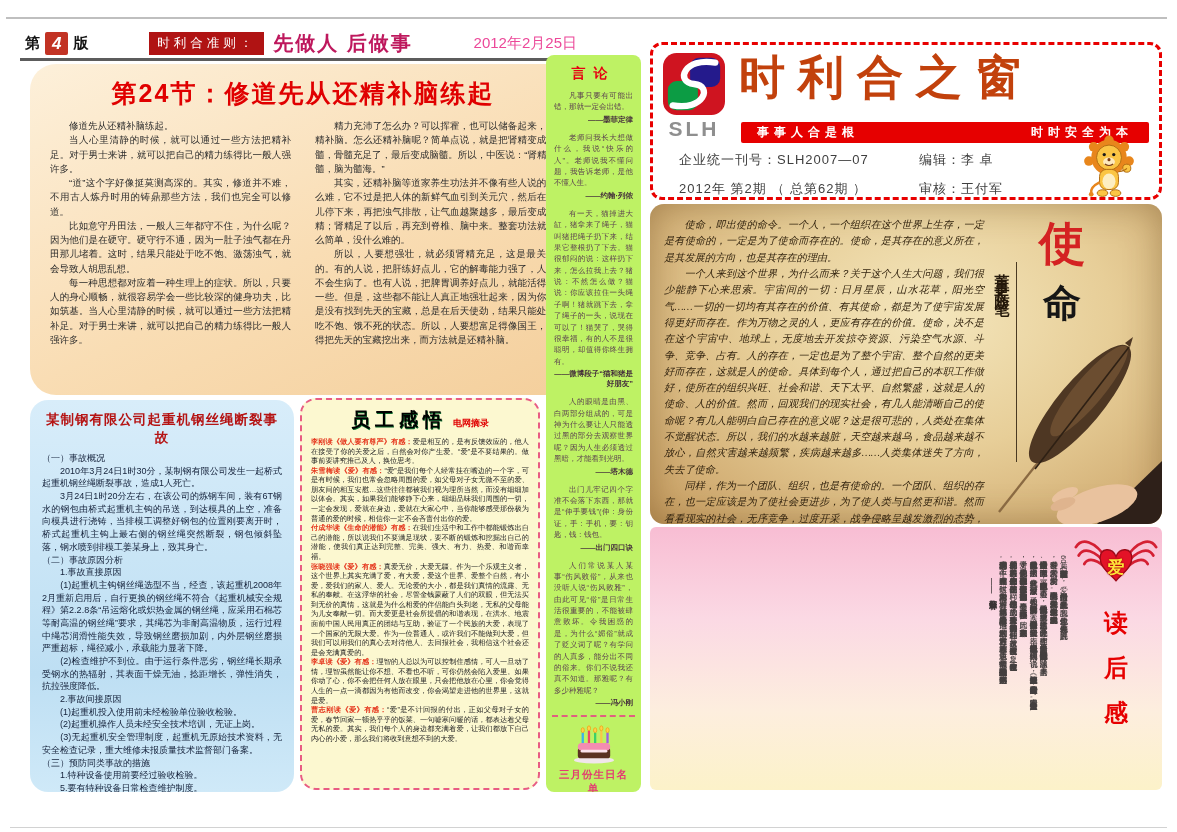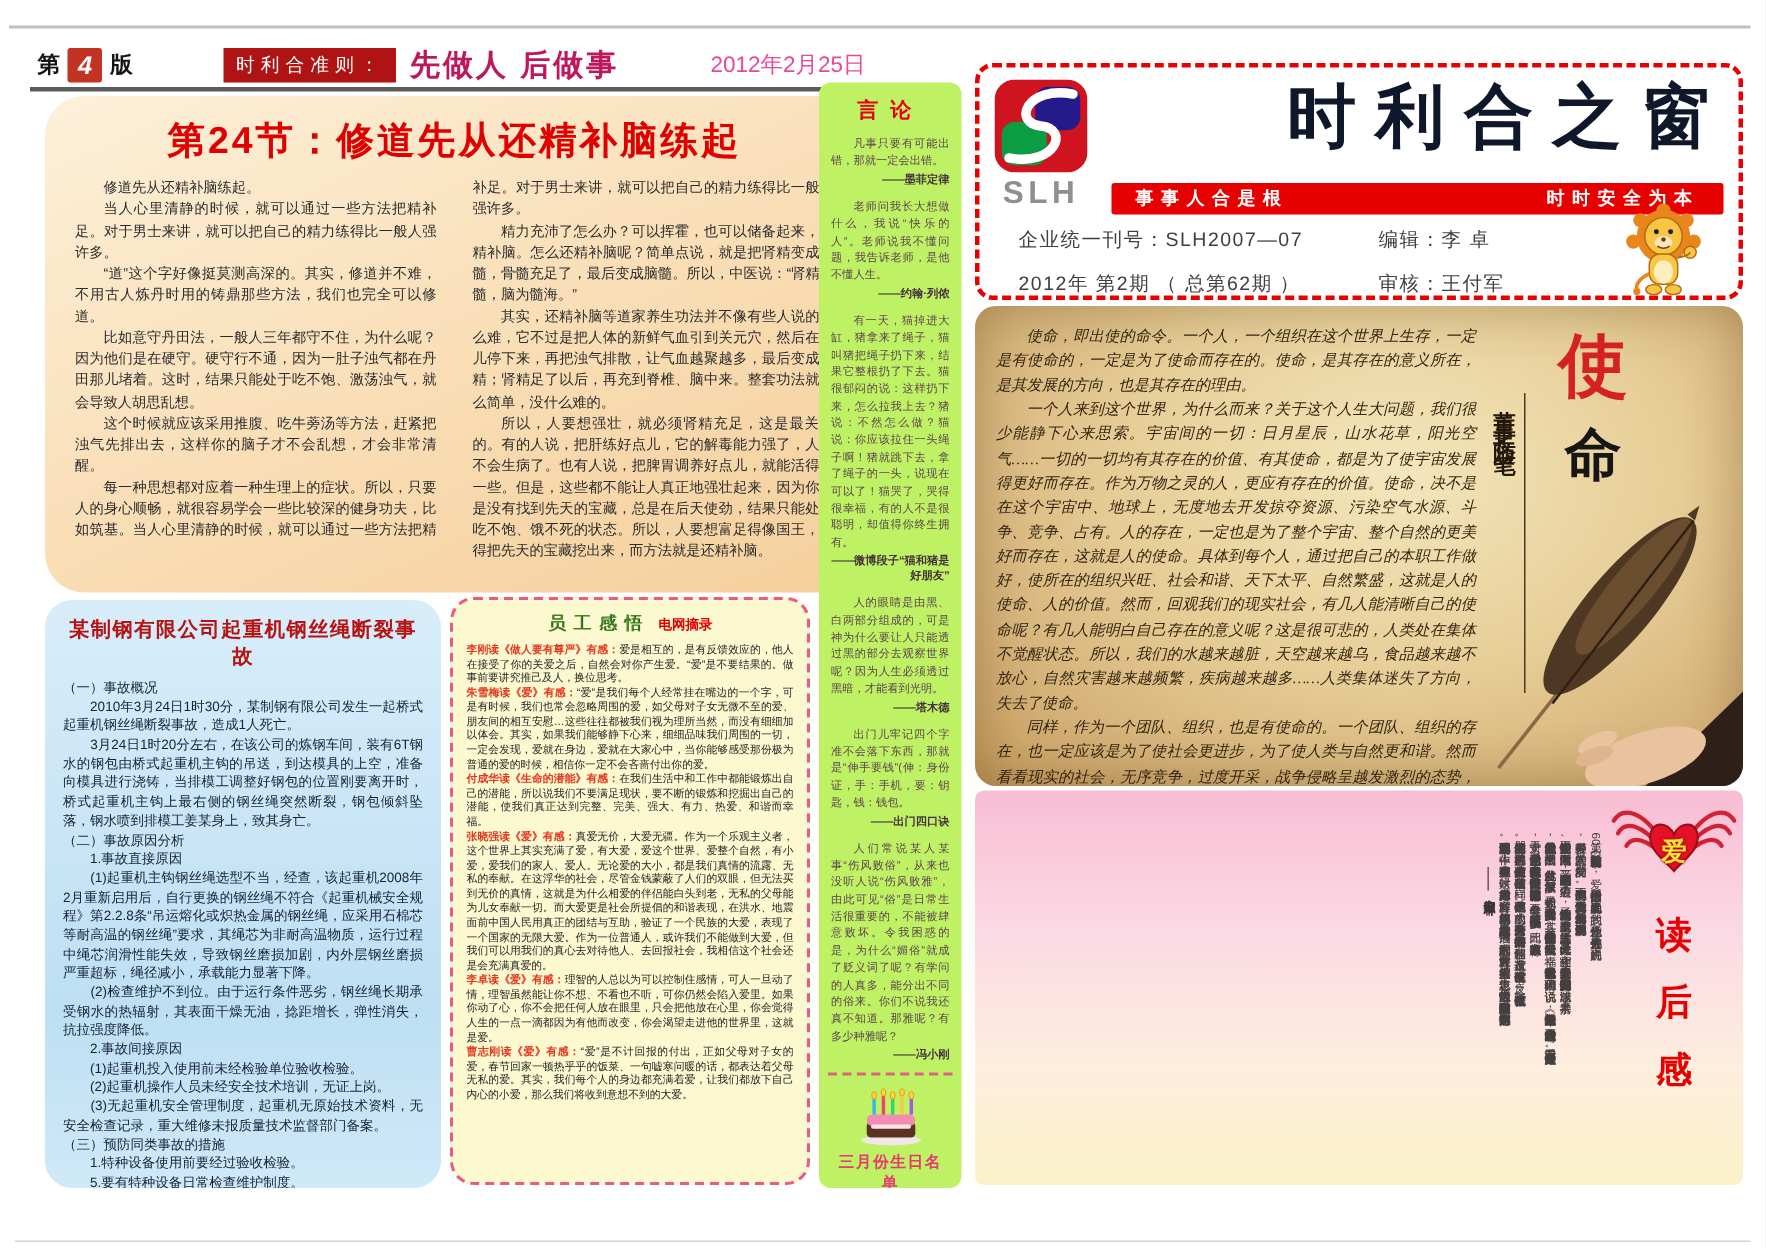--- a/index.html
+++ b/index.html
@@ -37,21 +37,21 @@
            padding:8px 12px;box-sizing:border-box;overflow:hidden}
   .bluebox h2{margin:3px 0 5px;text-align:center;color:#b51414;font-size:13.5px;letter-spacing:1px}
   .bluebox .body{font-size:9px;line-height:1.41;color:#14213a;text-align:justify}
   .bluebox .body p{margin:0}
 
   
   .yellowbox{position:absolute;left:300px;top:398px;width:240px;height:392px;border-radius:16px;
              background:#fcf8d0;border:2px dashed #e85c83;padding:6px 9px;
              box-sizing:border-box;overflow:hidden}
   .yellowbox .ti{display:flex;align-items:baseline;justify-content:center;gap:6px;margin-top:1px}
-  .yellowbox .t1{color:#4d7c0f;font-weight:normal;font-size:12px;letter-spacing:5px;
+  .yellowbox .t1{color:#000000;font-weight:bold;font-size:19px;letter-spacing:5px;
                  text-shadow:.6px .6px 0 #0c6b2d}
   .yellowbox .t2{color:#e00000;font-weight:bold;font-size:9px}
   .yellowbox .items{font-size:7.2px;line-height:1.33;color:#232323;text-align:justify;margin-top:4px}
   .items p{margin:0}
   .items .lead{color:#e5371e;font-weight:bold}
 
   
   .pinkcol{position:absolute;left:546px;top:55px;width:95px;height:737px;background:#bef264;
            border-radius:8px;padding:10px 8px;box-sizing:border-box;overflow:hidden}
   .pinkcol h3{margin:0 0 7px;text-align:center;color:#e60012;font-size:14px;letter-spacing:8px}
@@ -60,21 +60,21 @@
   .bday-sep{border-top:2px dashed #e06080;margin:5px -2px 7px}
   .cake{display:block;margin:0 auto 4px}
   .bd-title{color:#e43b72;font-weight:bold;font-size:10.5px;text-align:center;margin:0 0 4px;letter-spacing:1px}
 
   
   .masthead{position:absolute;left:650px;top:42px;width:512px;height:158px;border:3px dashed #e80000;
             border-radius:12px;background:#fff;box-sizing:border-box}
   .logo{position:absolute;left:10px;top:8px}
   .logo-text{position:absolute;left:8px;top:72px;width:66px;text-align:center;color:#8f8f8f;
              font-weight:bold;font-size:21px;letter-spacing:3px}
-  .mh-title{position:absolute;left:86px;top:2px;width:414px;text-align:right;color:#0f172a;
+  .mh-title{position:absolute;left:86px;top:2px;width:414px;text-align:left;color:#c2410c;
             font-weight:bold;font-size:46px;font-family:Liberation Sans, sans-serif;
             letter-spacing:13px;white-space:nowrap}
   .mh-banner{position:absolute;left:88px;top:77px;width:408px;height:21px;background:#e60000;
              border-radius:2px;display:flex;align-items:center;justify-content:space-between;
              padding:0 16px;box-sizing:border-box;color:#fff;font-weight:bold;font-size:12px;letter-spacing:5px}
   .mh-info{position:absolute;left:26px;top:106px;width:370px;display:grid;
            grid-template-columns:240px 1fr;row-gap:11px;font-size:13px;color:#3f3f3f;letter-spacing:1px}
   .lion{position:absolute;right:14px;top:90px}
 
   
@@ -131,21 +131,20 @@
 
   <section class="peach">
     <h1>第24节：修道先从还精补脑练起</h1>
     <div class="cols">
       <div>
 
       <p>修道先从还精补脑练起。</p>
           <p>当人心里清静的时候，就可以通过一些方法把精补足。对于男士来讲，就可以把自己的精力练得比一般人强许多。</p>
           <p>“道”这个字好像挺莫测高深的。其实，修道并不难，不用古人炼丹时用的铸鼎那些方法，我们也完全可以修道。</p>
           <p>比如意守丹田法，一般人三年都守不住，为什么呢？因为他们是在硬守。硬守行不通，因为一肚子浊气都在丹田那儿堵着。这时，结果只能处于吃不饱、激荡浊气，就会导致人胡思乱想。</p>
-          <p>这个时候就应该采用推腹、吃牛蒡汤等方法，赶紧把浊气先排出去，这样你的脑子才不会乱想，才会非常清醒。</p>
           <p>每一种思想都对应着一种生理上的症状。所以，只要人的身心顺畅，就很容易学会一些比较深的健身功夫，比如筑基。当人心里清静的时候，就可以通过一些方法把精补足。对于男士来讲，就可以把自己的精力练得比一般人强许多。</p>
           <p>精力充沛了怎么办？可以挥霍，也可以储备起来，还精补脑。怎么还精补脑呢？简单点说，就是把肾精变成骨髓，骨髓充足了，最后变成脑髓。所以，中医说：“肾精生髓，脑为髓海。”</p>
           <p>其实，还精补脑等道家养生功法并不像有些人说的那么难，它不过是把人体的新鲜气血引到关元穴，然后在这儿停下来，再把浊气排散，让气血越聚越多，最后变成肾精；肾精足了以后，再充到脊椎、脑中来。整套功法就这么简单，没什么难的。</p>
           <p>所以，人要想强壮，就必须肾精充足，这是最关键的。有的人说，把肝练好点儿，它的解毒能力强了，人就不会生病了。也有人说，把脾胃调养好点儿，就能活得长一些。但是，这些都不能让人真正地强壮起来，因为你还是没有找到先天的宝藏，总是在后天使劲，结果只能处于吃不饱、饿不死的状态。所以，人要想富足得像国王，就得把先天的宝藏挖出来，而方法就是还精补脑。</p>
         </div>
 
     </div>
   </section>
 
   <section class="bluebox">

